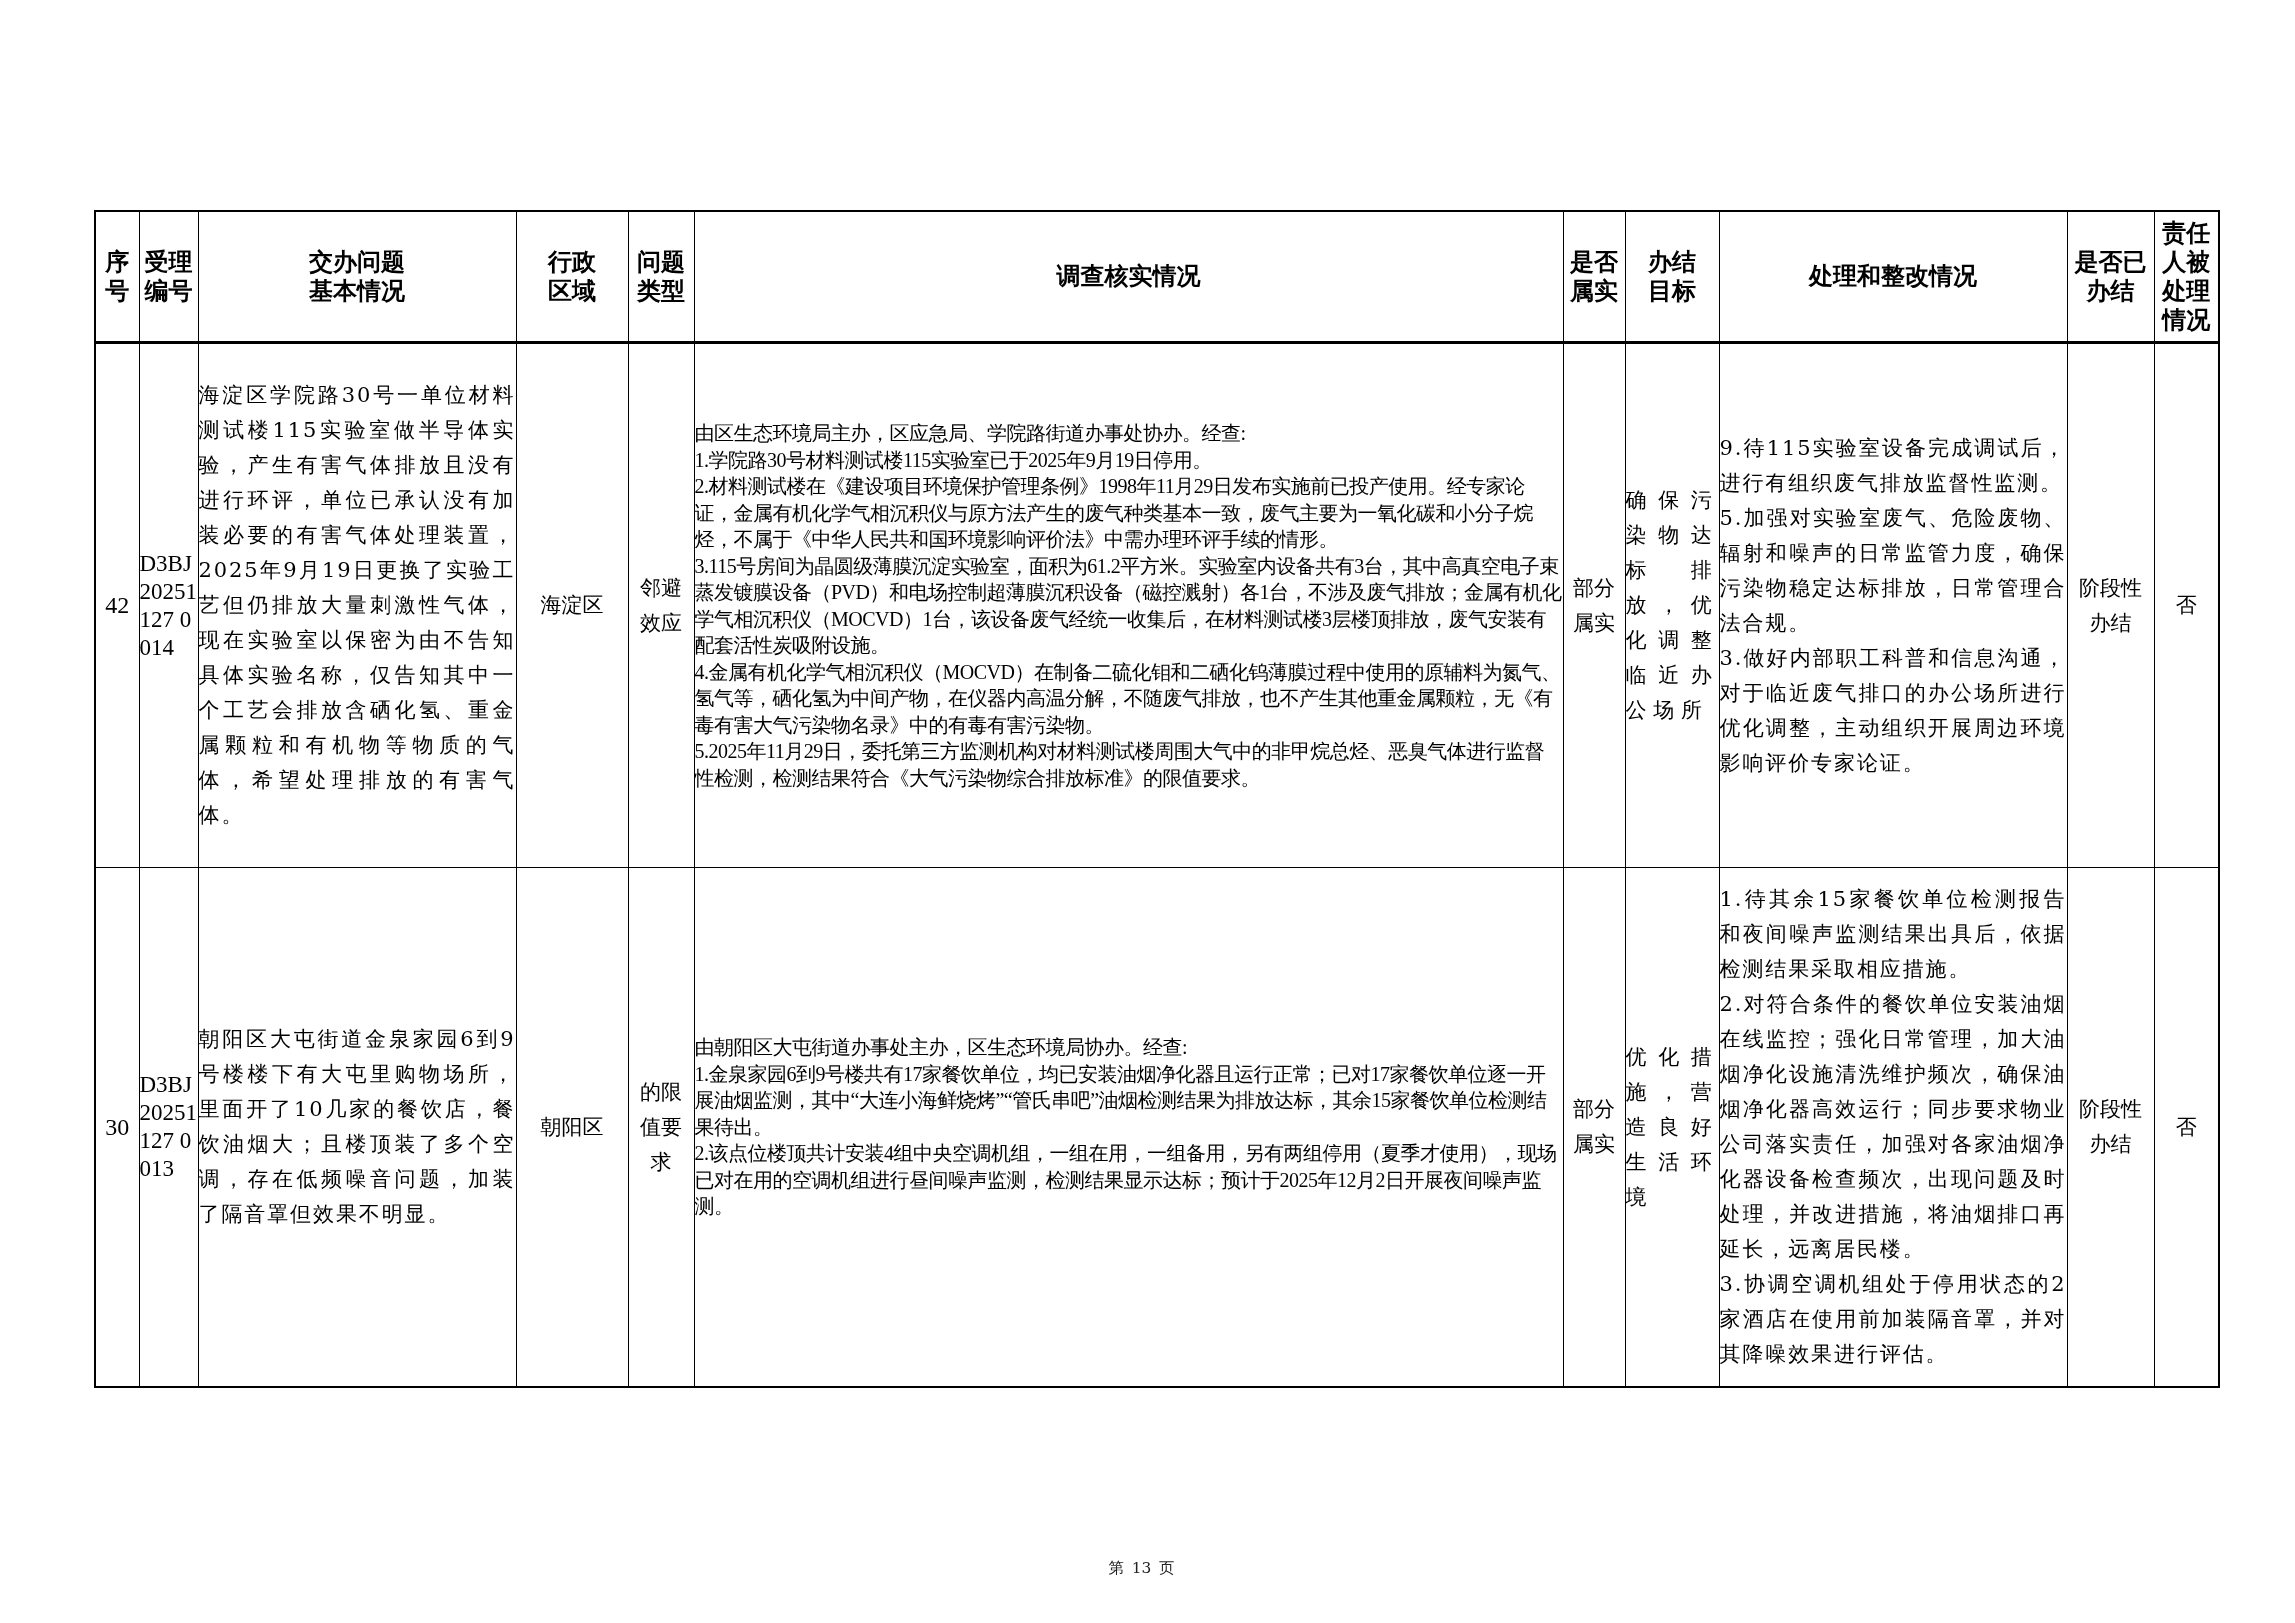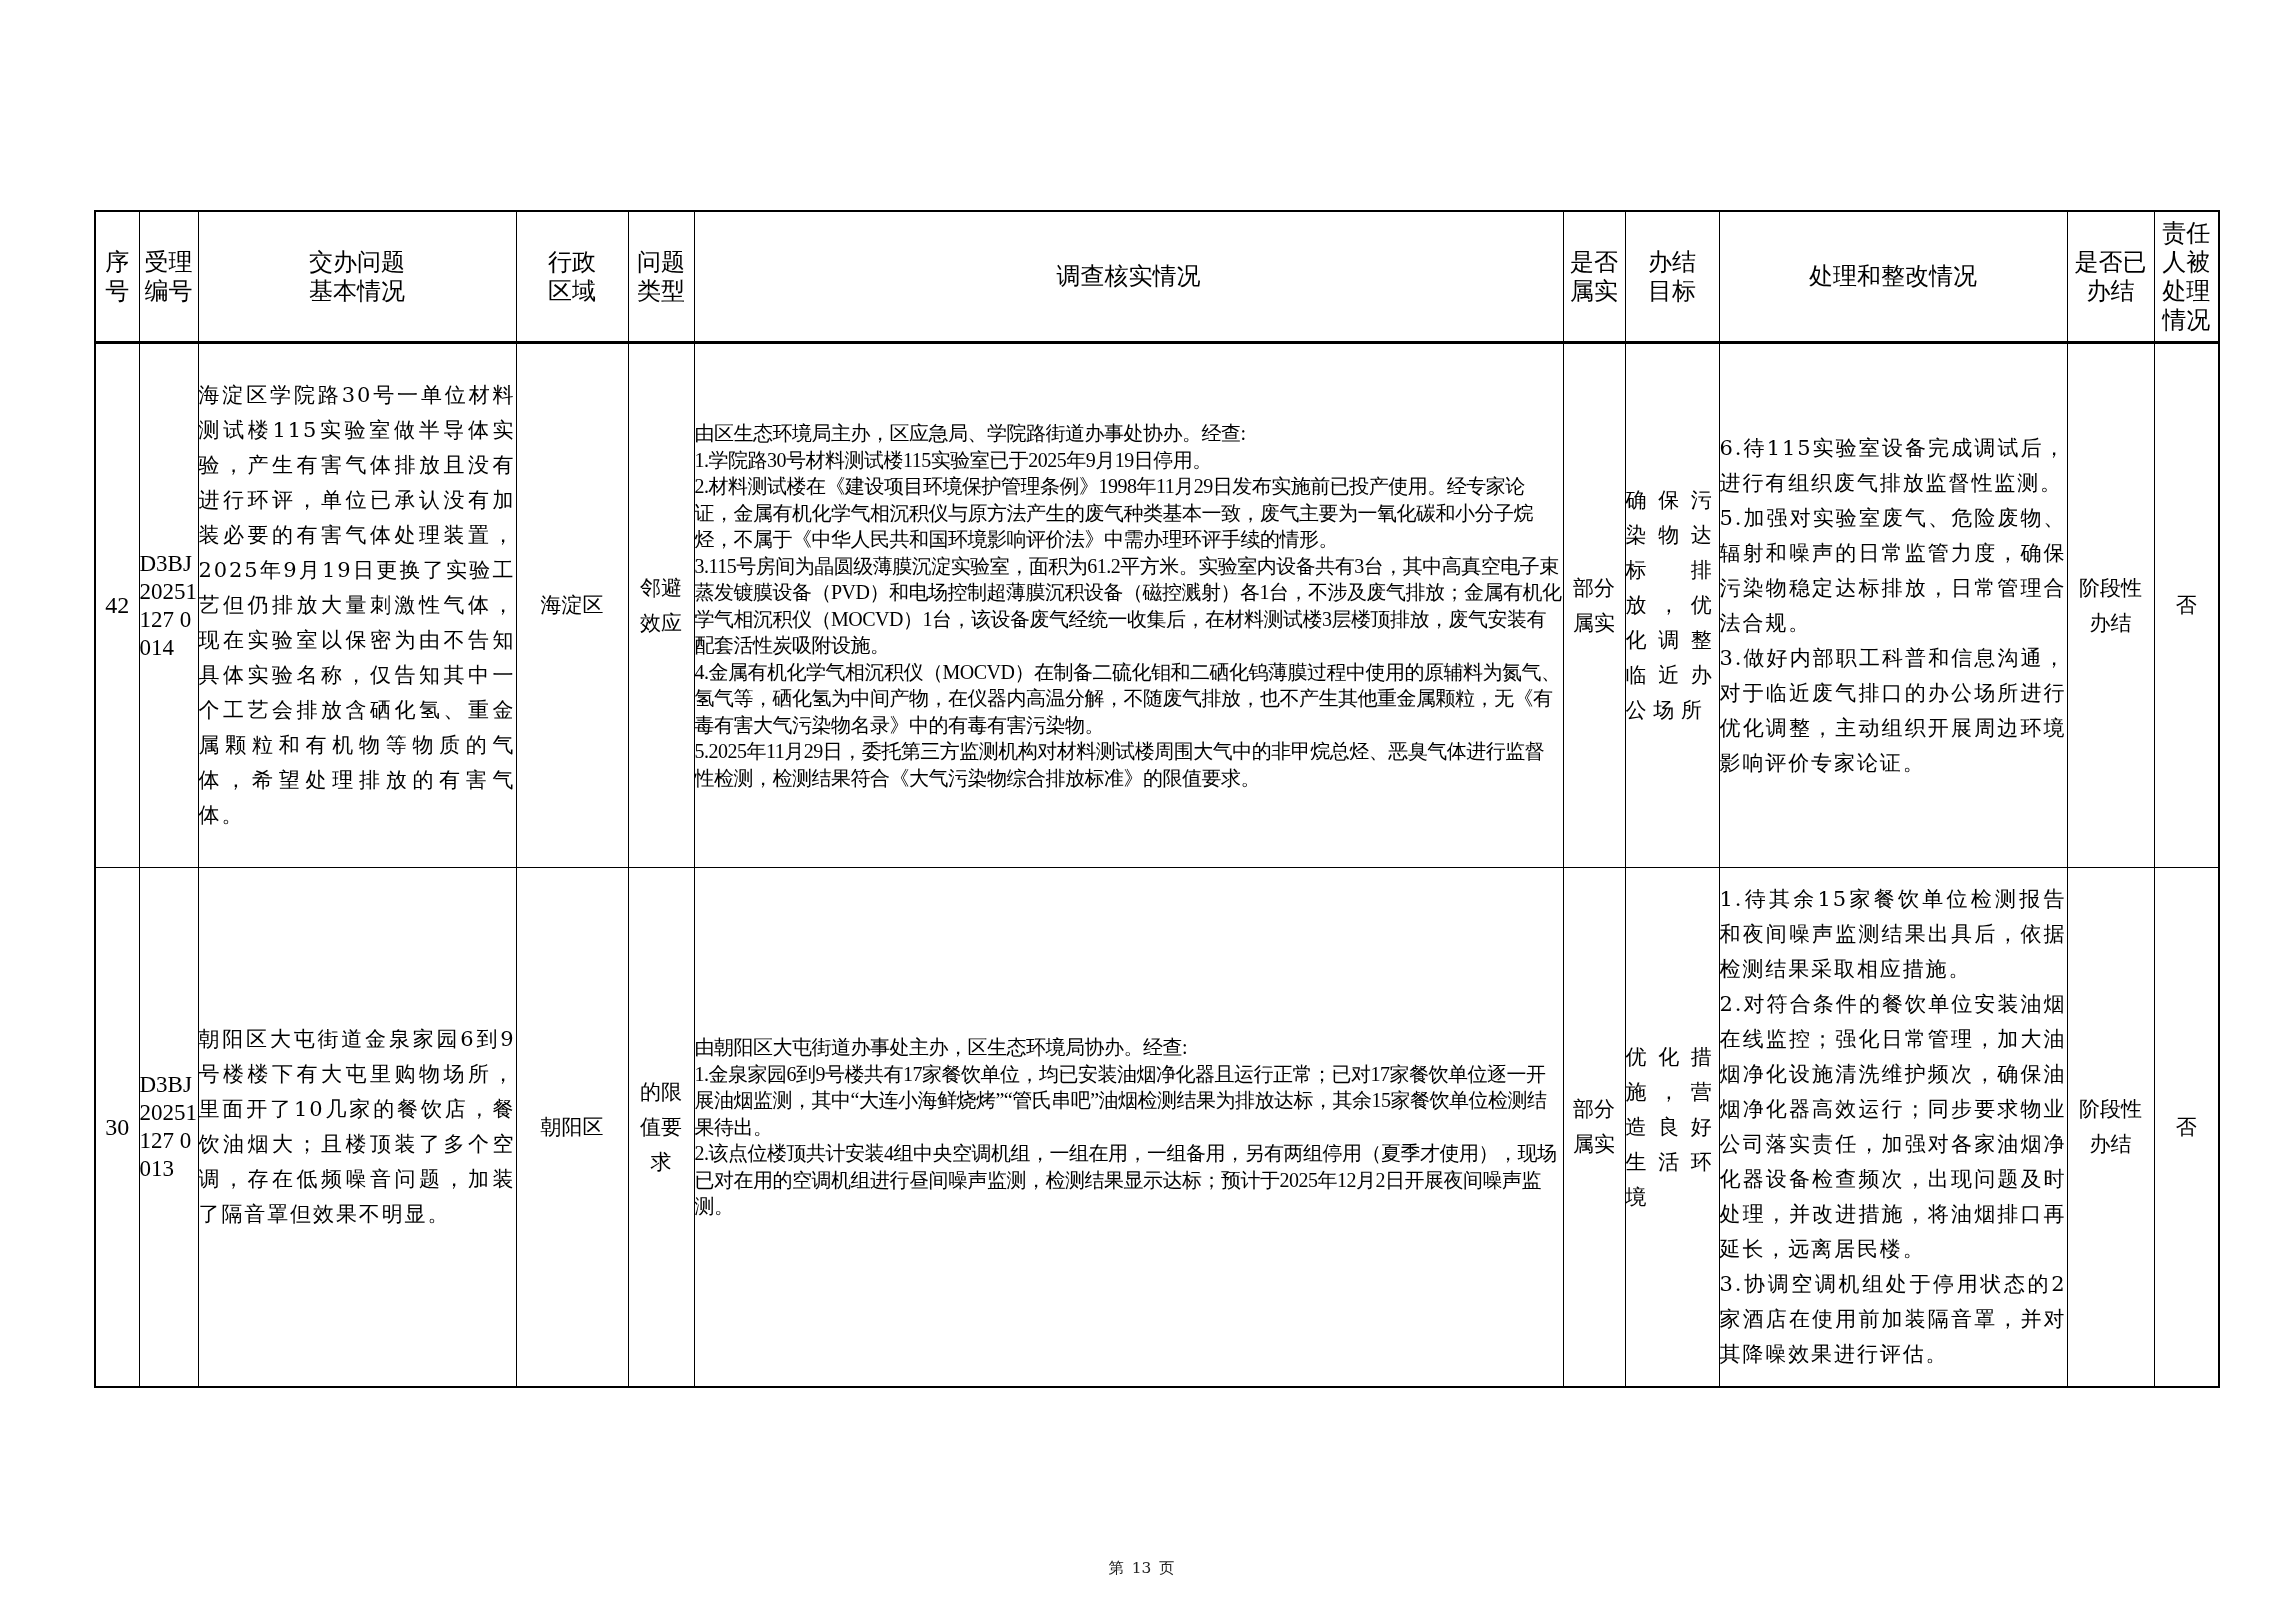--- a/index.html
+++ b/index.html
@@ -13,21 +13,21 @@
     }
     table.report {
       border-collapse: collapse; table-layout: fixed; width: 2123px;
       border: 2.9px solid #000;
     }
     table.report th, table.report td {
       border: 1.9px solid #000; padding: 0; vertical-align: middle;
     }
     table.report thead th {
       height: 129px; font-family: "DejaVu Sans", "Liberation Sans", sans-serif;
-      font-weight: normal; font-size: 24px; line-height: 29px; text-align: center;
+      font-weight: bold; font-size: 24px; line-height: 29px; text-align: center;
       border-bottom: 3.9px solid #000;
       margin-left: 37px;
     }
     .hdr-line { display: block; }
     td.cell { font-size: 21px; line-height: 35px; }
     td.center { text-align: center; }
     td.num { font-family: "Liberation Serif", "DejaVu Serif", serif; font-size: 24px; text-align: center; }
     td.code { font-family: "Liberation Serif", "DejaVu Serif", serif; font-size: 23px; line-height: 28px; text-align: left; word-break: break-all; }
     td.justify { text-align: justify; text-justify: inter-character; padding: 0 4.8px; letter-spacing: 1.9px; }
     td.invest { text-align: left; padding: 0 5.8px; font-size: 20px; line-height: 26.5px; letter-spacing: -0.5px; font-family: Liberation Serif, serif; }
@@ -119,21 +119,21 @@
           <span class="para">由区生态环境局主办，区应急局、学院路街道办事处协办。经查:</span>
           <span class="para">1.学院路30号材料测试楼115实验室已于2025年9月19日停用。</span>
           <span class="para">2.材料测试楼在《建设项目环境保护管理条例》1998年11月29日发布实施前已投产使用。经专家论证，金属有机化学气相沉积仪与原方法产生的废气种类基本一致，废气主要为一氧化碳和小分子烷烃，不属于《中华人民共和国环境影响评价法》中需办理环评手续的情形。</span>
           <span class="para">3.115号房间为晶圆级薄膜沉淀实验室，面积为61.2平方米。实验室内设备共有3台，其中高真空电子束蒸发镀膜设备（PVD）和电场控制超薄膜沉积设备（磁控溅射）各1台，不涉及废气排放；金属有机化学气相沉积仪（MOCVD）1台，该设备废气经统一收集后，在材料测试楼3层楼顶排放，废气安装有配套活性炭吸附设施。</span>
           <span class="para">4.金属有机化学气相沉积仪（MOCVD）在制备二硫化钼和二硒化钨薄膜过程中使用的原辅料为氮气、氢气等，硒化氢为中间产物，在仪器内高温分解，不随废气排放，也不产生其他重金属颗粒，无《有毒有害大气污染物名录》中的有毒有害污染物。</span>
           <span class="para">5.2025年11月29日，委托第三方监测机构对材料测试楼周围大气中的非甲烷总烃、恶臭气体进行监督性检测，检测结果符合《大气污染物综合排放标准》的限值要求。</span>
         </td>
         <td class="cell center" style="padding:0 6.7px;">部分属实</td>
         <td class="cell target">确保污染物达标排放，优化调整临近办公场所</td>
         <td class="cell justify">
-          <span class="para">6.待115实验室设备完成调试后，进行有组织废气排放监督性监测。</span>
+          <span class="para">9.待115实验室设备完成调试后，进行有组织废气排放监督性监测。</span>
           <span class="para">5.加强对实验室废气、危险废物、辐射和噪声的日常监管力度，确保污染物稳定达标排放，日常管理合法合规。</span>
           <span class="para">3.做好内部职工科普和信息沟通，对于临近废气排口的办公场所进行优化调整，主动组织开展周边环境影响评价专家论证。</span>
         </td>
         <td class="cell center" style="padding:0 8.7px;">阶段性办结</td>
         <td class="cell center">否</td>
       </tr>
 
       <tr class="r30">
         <td class="cell num">30</td>
         <td class="cell code">D3BJ20251127 0013</td>

